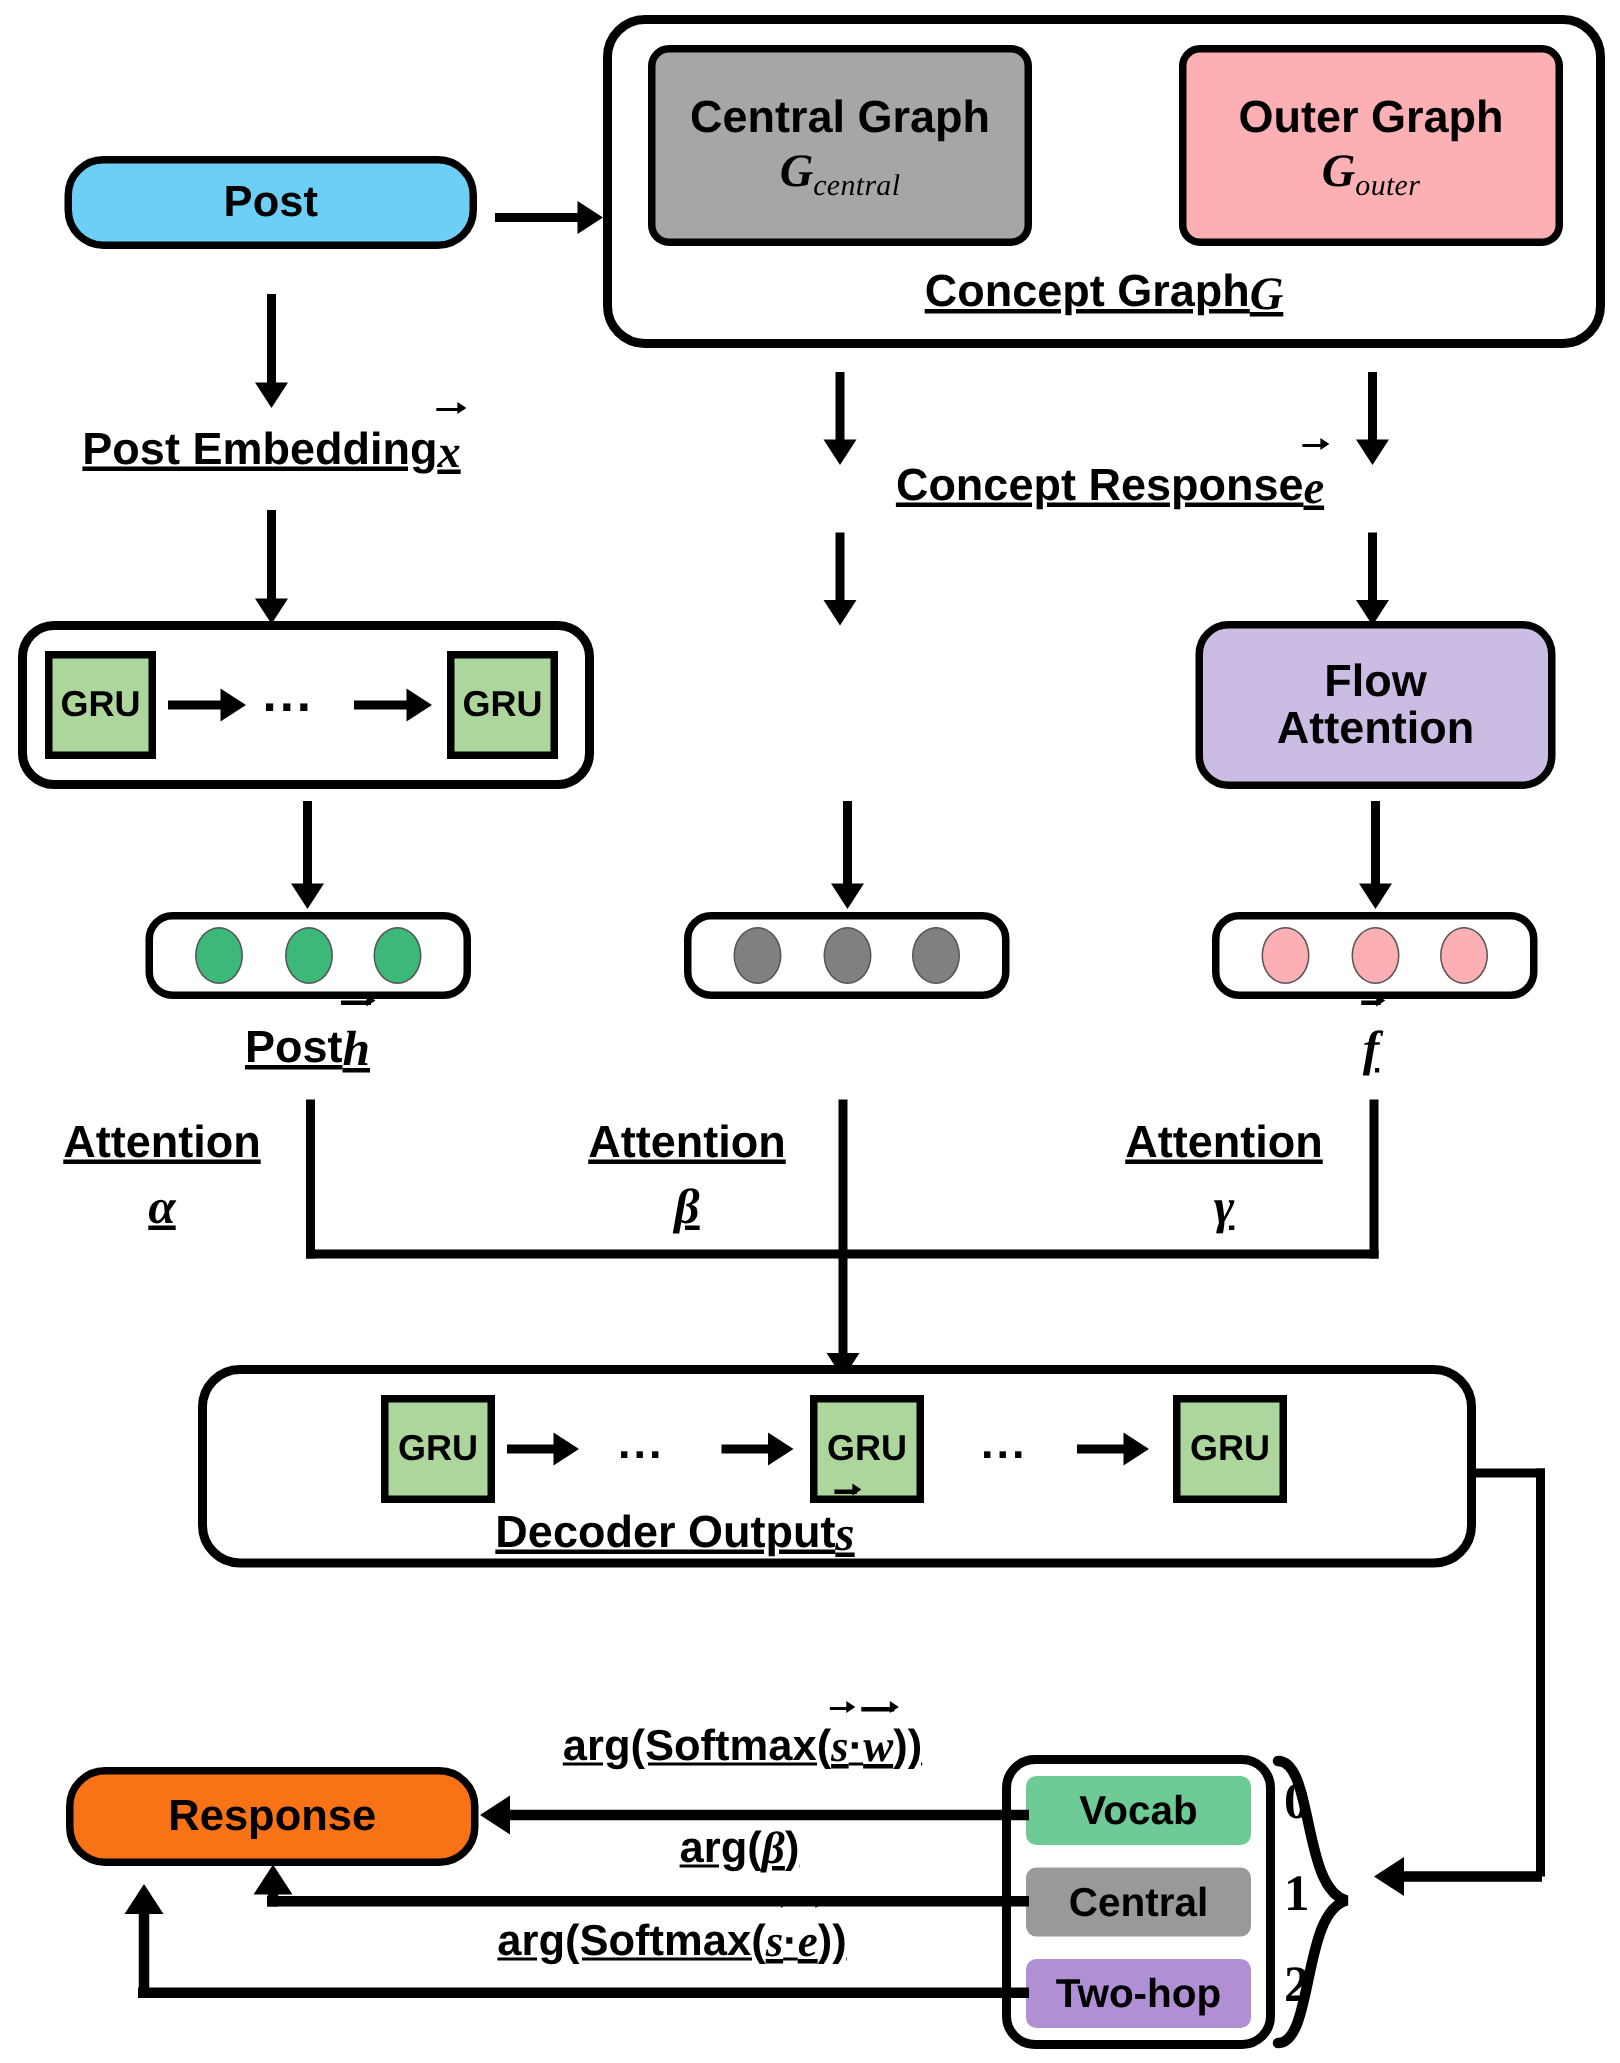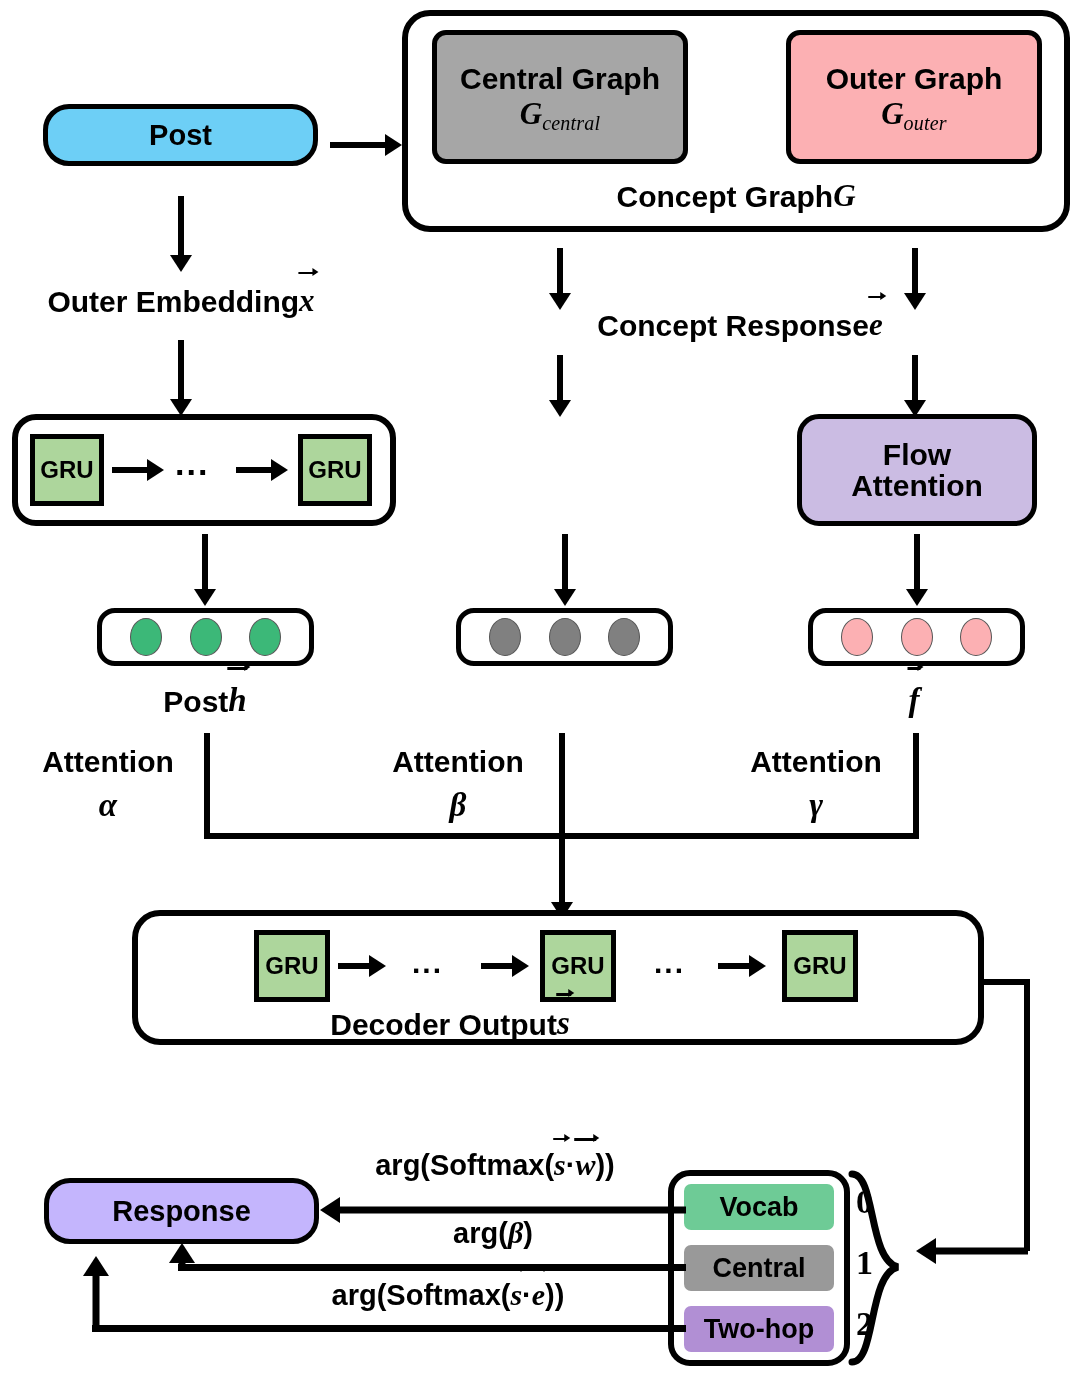--- a/index.html
+++ b/index.html
@@ -14,21 +14,21 @@
     position:absolute;box-sizing:border-box;
     border:5px solid #000;border-radius:20px;
     display:flex;align-items:center;justify-content:center;
     font-weight:bold;line-height:1.05;text-align:center;
   }
   .node.sq{border-radius:8px;}
   .node.pill{border-radius:26px;}
 
   
   .lbl{position:absolute;font-weight:bold;white-space:nowrap;
-       display:flex;align-items:flex-end;justify-content:center;}
+       display:flex;align-items:flex-start;justify-content:center;text-decoration:underline;}
   .lbl.center{transform:translateX(-50%);}
 
   
   .mi{font-family:"Liberation Serif","DejaVu Serif",serif;font-style:italic;font-weight:bold;}
   .mi-sub{font-family:"Liberation Serif","DejaVu Serif",serif;font-style:italic;font-weight:normal;
           font-size:.62em;position:relative;top:.32em;letter-spacing:.2px;}
   .vec{position:relative;display:inline-block;}
   .vec>.arr{position:absolute;left:-1px;right:-4px;top:-.52em;height:.30em;}
   .vec>.arr:before{content:"";position:absolute;left:0;right:3px;top:50%;height:2.6px;background:#000;}
   .vec>.arr:after{content:"";position:absolute;right:0;top:50%;width:0;height:0;
@@ -112,21 +112,21 @@
     <span>Concept Graph </span>
       <span class="mi" style="font-size:31px;">G</span>
   </div>
 
   <div class="arrow-d" style="left:170px;top:196px;width:22px;height:76px;">
     <div class="st" style="height:60px;"></div>
       <div class="hd" style="top:59px;"></div>
   </div>
 
   <div class="lbl center" style="left:181px;top:283px;font-size:30px;">
-    <span>Outer Embedding </span>
+    <span>Post Embedding </span>
       <span class="vec mi" style="font-size:31px;"><span class="arr"></span><span>x</span></span>
   </div>
 
   <div class="arrow-d" style="left:170px;top:340px;width:22px;height:76px;">
     <div class="st" style="height:60px;"></div>
       <div class="hd" style="top:59px;"></div>
   </div>
 
   <div class="arrow-d" style="left:549px;top:248px;width:22px;height:62px;">
     <div class="st" style="height:46px;"></div>
@@ -275,21 +275,21 @@
   </div>
 
   <div class="hline" style="left:978px;top:979px;width:52px;"></div>
   <div class="vline" style="left:1024px;top:979px;height:272px;"></div>
   <div class="arrow-l" style="left:916px;top:1237px;width:112px;height:28px;">
     <div class="st" style="width:96px;"></div>
       <div class="hd"></div>
   </div>
 
 
-  <div class="node pill" style="left:44px;top:1178px;width:275px;height:66px;background:#c4b5fd;font-size:29px;">
+  <div class="node pill" style="left:44px;top:1178px;width:275px;height:66px;background:#f97316;font-size:29px;">
     <span>Response</span>
   </div>
 
   <div class="abs" style="left:668px;top:1170px;width:182px;height:196px;border:6px solid #000;border-radius:22px;background:#fff;"></div>
 
   <div class="chip" style="left:684px;top:1184px;width:150px;height:46px;background:#6ECB96;font-size:27px;">
     <span>Vocab</span>
   </div>
   <div class="chip" style="left:684px;top:1245px;width:150px;height:46px;background:#999999;font-size:27px;">
     <span>Central</span>

